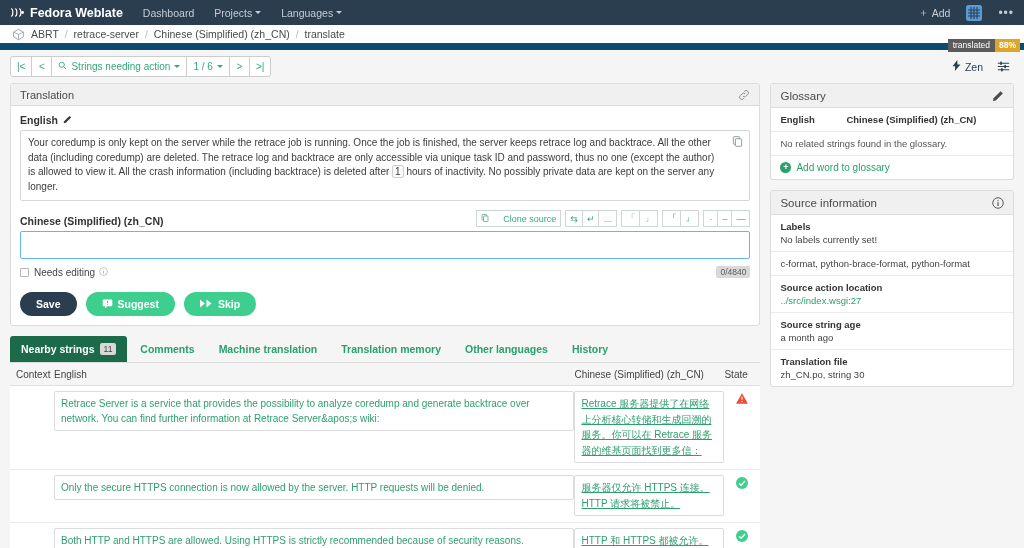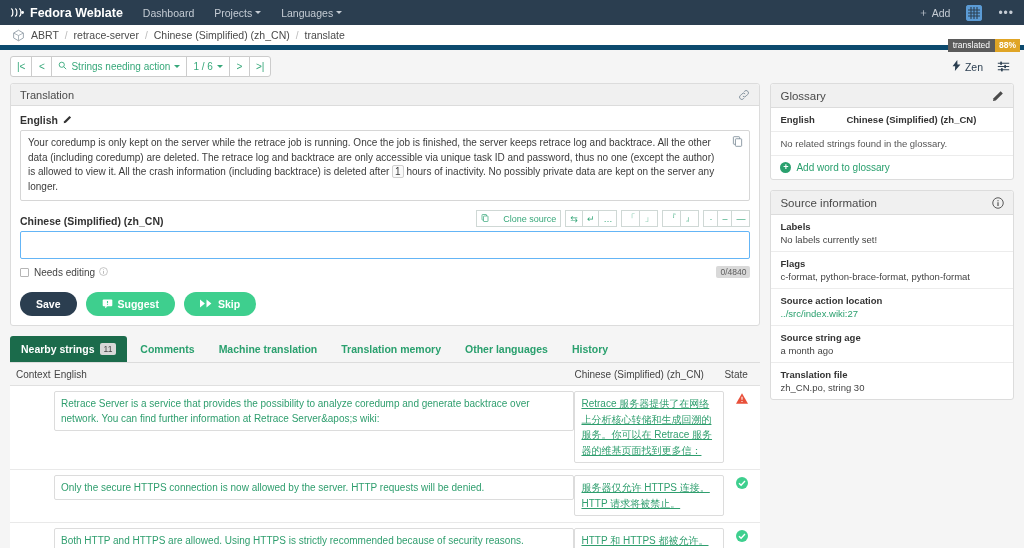--- a/index.html
+++ b/index.html
@@ -51,21 +51,21 @@
     background: #5b9bd5;
     display: inline-flex; align-items: center; justify-content: center;
     overflow: hidden;
   }
   .dots { letter-spacing: 1px; color: #c5ccd4; font-size: 12px; line-height: 8px; }
 
   
   .breadcrumb-bar {
     height: 25px;
     background: #fff;
-    border-bottom: 5px solid #0c4a6e;
+    border-bottom: 7px solid #0c4a6e;
     display: flex; align-items: center;
     padding: 0 12px;
     position: relative;
   }
   .bc-item { font-size: 10.5px; color: #4a4a4a; text-decoration: none; }
   .bc-sep { color: #bbb; margin: 0 6px; font-size: 10px; }
   .bc-icon { margin-right: 6px; display:inline-flex; color:#9aa5ae; }
   .state-badge {
     position: absolute; right: 4px; top: 14px;
     display: flex; height: 13px; font-size: 8.5px; line-height: 13px;
@@ -643,26 +643,25 @@
               <circle cx="8" cy="8" r="7" fill="none" stroke="#4a4a4a" stroke-width="1.2"></circle>
               <path d="M8 7v5M8 4.3v1.2" stroke="#4a4a4a" stroke-width="1.5"></path>
             </svg>
         </span>
       </div>
       <div class="side-sec">
         <div class="si-title">Labels</div>
         <div class="si-val">No labels currently set!</div>
       </div>
       <div class="side-sec">
-        <div class="si-title">Flags</div>
         <div class="si-val">c-format, python-brace-format, python-format</div>
       </div>
       <div class="side-sec">
         <div class="si-title">Source action location</div>
-        <a class="si-val link">../src/index.wiki:27</a>
+        <a class="si-val link">../src/index.wsgi:27</a>
       </div>
       <div class="side-sec">
         <div class="si-title">Source string age</div>
         <div class="si-val">a month ago</div>
       </div>
       <div class="side-sec">
         <div class="si-title">Translation file</div>
         <div class="si-val">zh_CN.po, string 30</div>
       </div>
     </div>

